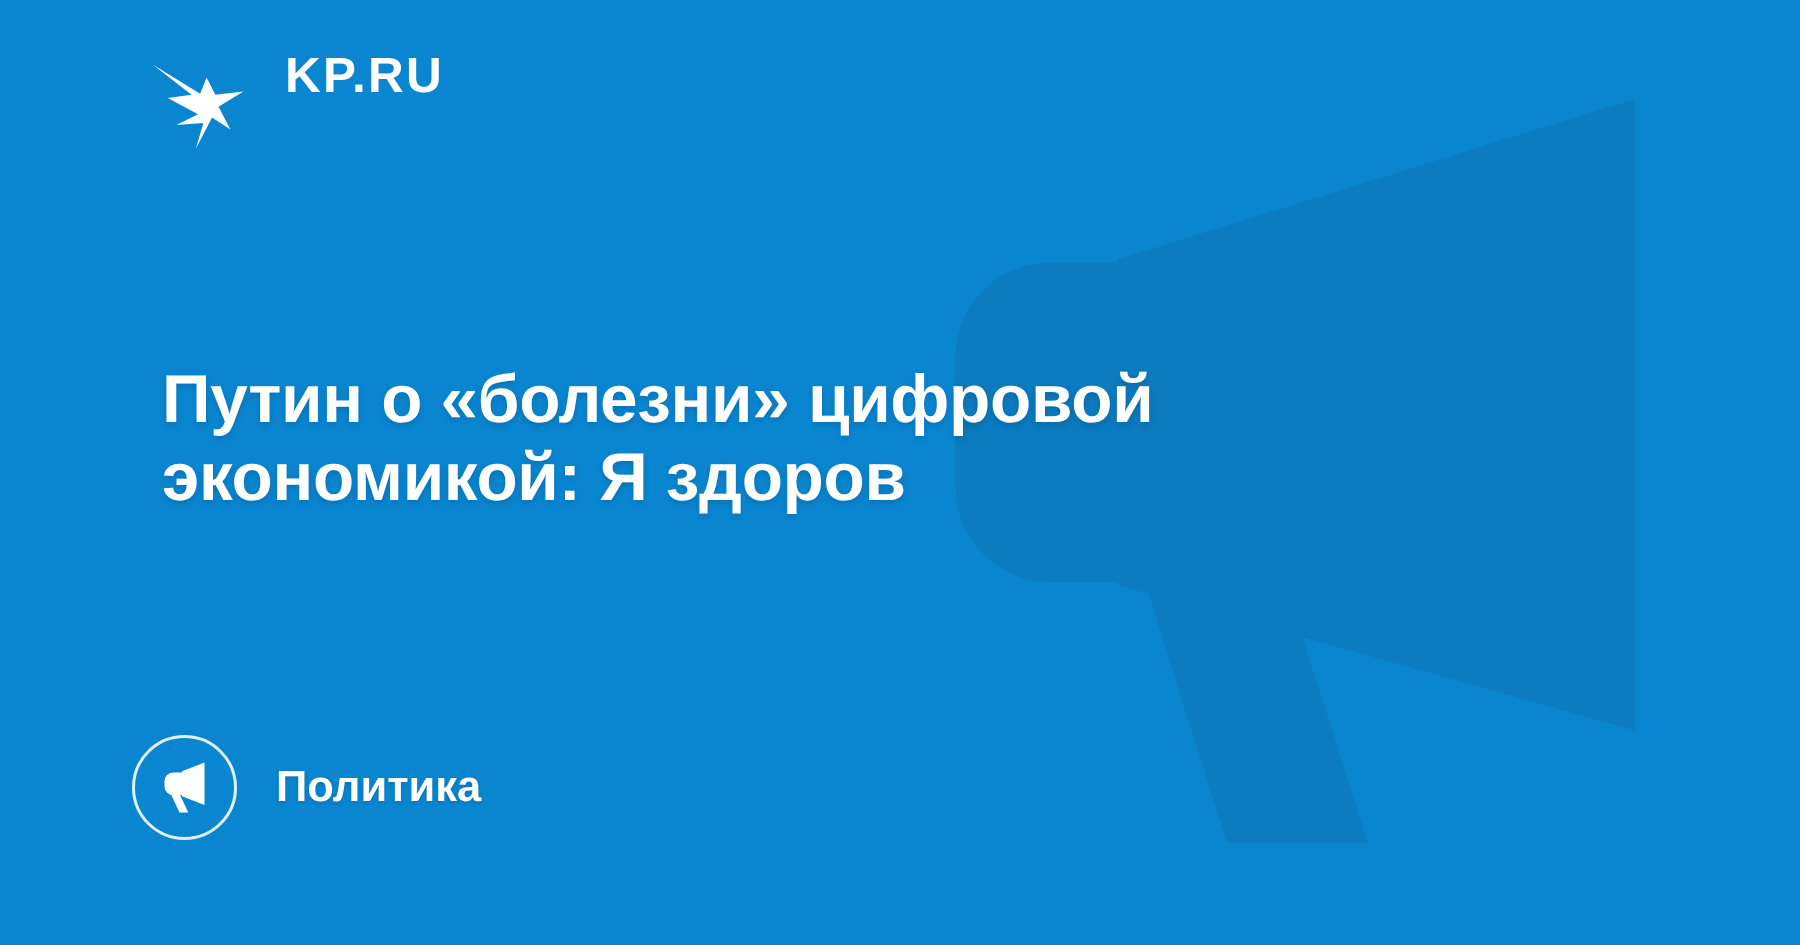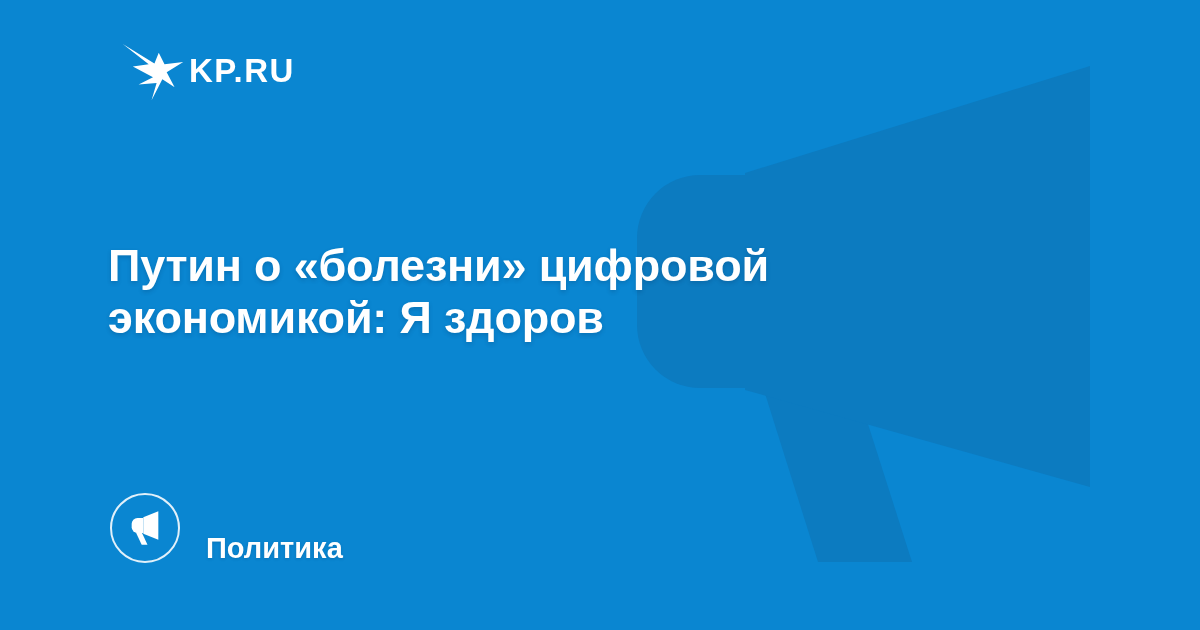--- a/index.html
+++ b/index.html
@@ -23,24 +23,25 @@
     position: absolute;
     inset: 0;
     width: 1200px;
     height: 630px;
     pointer-events: none;
   }
 
   
   #brand {
     position: absolute;
-    left: 117px;
+    left: 96px;
     top: 33px;
     display: flex;
-    align-items: center;
+    align-items: flex-start;
+    gap: 22px;
     height: 74px;
   }
   #brand .bird-wrap {
     width: 72px;
     height: 72px;
     display: block;
     flex: 0 0 auto;
   }
   #brand .wordmark {
     color: #ffffff;
@@ -63,24 +64,24 @@
     font-weight: 700;
     line-height: 52px;
     letter-spacing: -0.2px;
     text-shadow: 0 2px 4px rgba(0, 42, 80, 0.22);
     white-space: pre-line;
   }
 
   
   #category {
     position: absolute;
-    left: 110px;
+    left: 88px;
     top: 487px;
     display: flex;
-    align-items: flex-end;
+    align-items: center;
     gap: 26px;
     height: 76px;
   }
   #category .badge-circle {
     width: 70px;
     height: 70px;
     border-radius: 50%;
     border: 2px solid rgba(255, 255, 255, 0.88);
     display: flex;
     align-items: center;

